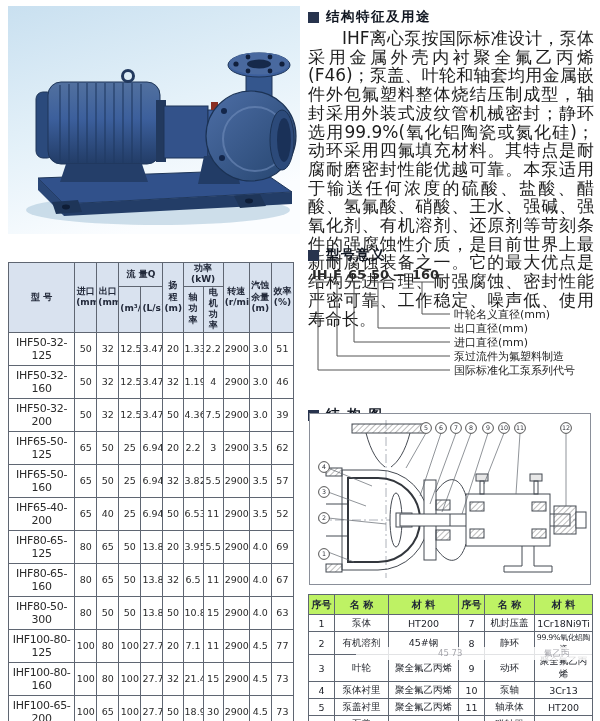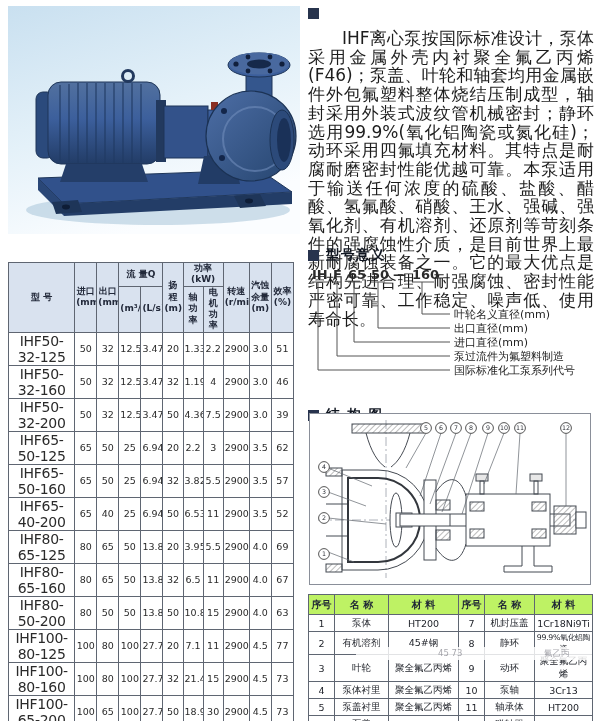--- a/index.html
+++ b/index.html
@@ -22,21 +22,21 @@
   
   table { border-collapse:collapse; table-layout:fixed; }
   th,td { border:1px solid #5f6672; text-align:center; vertical-align:middle;
           padding:0 1px; overflow:hidden; }
   th { white-space:pre-line; font-weight:600; }
 
   .perf th { font-size:9px; line-height:1.25; background:#d9e2ef; color:#22293a; }
   .perf thead tr { height:23px; }
   .perf tbody tr { height:33px; }
   .perf td { font-size:9.5px; color:#2a2a2a; }
-  .perf td:first-child { font-size:14px; letter-spacing:-0.3px; }
+  .perf td:first-child { font-size:11px; letter-spacing:-0.3px; }
 
   .parts th { font-size:10px; background:#bef264; color:#1f2636; height:19px; }
   .parts td { font-size:9.5px; height:16px; color:#22252c; }
   .parts td.small { font-size:7.8px; letter-spacing:-0.3px; }
 
   
   .artifact { background:rgba(255,255,255,0.82); pointer-events:none; }
   .artifact span { position:absolute; top:1px; font-size:8.5px; color:rgba(95,95,105,0.55); }
 
   svg text { font-family:"DejaVu Sans","Liberation Sans",sans-serif; }
@@ -270,21 +270,21 @@
         <td>50</td>
         <td>13.88</td>
         <td>32</td>
         <td>6.5</td>
         <td>11</td>
         <td>2900</td>
         <td>4.0</td>
         <td>67</td>
       </tr>
       <tr>
-        <td>IHF80-50-200</td>
+        <td>IHF80-50-300</td>
         <td>80</td>
         <td>50</td>
         <td>50</td>
         <td>13.88</td>
         <td>50</td>
         <td>10.8</td>
         <td>15</td>
         <td>2900</td>
         <td>4.0</td>
         <td>63</td>
@@ -326,20 +326,21 @@
         <td>30</td>
         <td>2900</td>
         <td>4.5</td>
         <td>73</td>
       </tr>
     </tbody>
 </table>
 
 <div class="abs heading" style="left:308px; top:8px;">
   <span class="sq"></span>
+  <span>结构特征及用途</span>
 </div>
 
 <div class="abs para" style="left:308px; top:29px; width:286px; height:207px;">IHF离心泵按国际标准设计，泵体采用金属外壳内衬聚全氟乙丙烯(F46)；泵盖、叶轮和轴套均用金属嵌件外包氟塑料整体烧结压制成型，轴封采用外装式波纹管机械密封；静环选用99.9%(氧化铝陶瓷或氮化硅)；动环采用四氟填充材料。其特点是耐腐耐磨密封性能优越可靠。本泵适用于输送任何浓度的硫酸、盐酸、醋酸、氢氟酸、硝酸、王水、强碱、强氧化剂、有机溶剂、还原剂等苛刻条件的强腐蚀性介质，是目前世界上最新耐腐蚀装备之一。它的最大优点是结构先进合理、耐强腐蚀、密封性能严密可靠、工作稳定、噪声低、使用寿命长。</div>
 
 <div class="abs heading" style="left:308px; top:246px;">
   <span class="sq"></span>
   <span>型号意义</span>
 </div>
 
 <div class="abs" style="left:308px; top:266px; width:286px; height:120px;">

